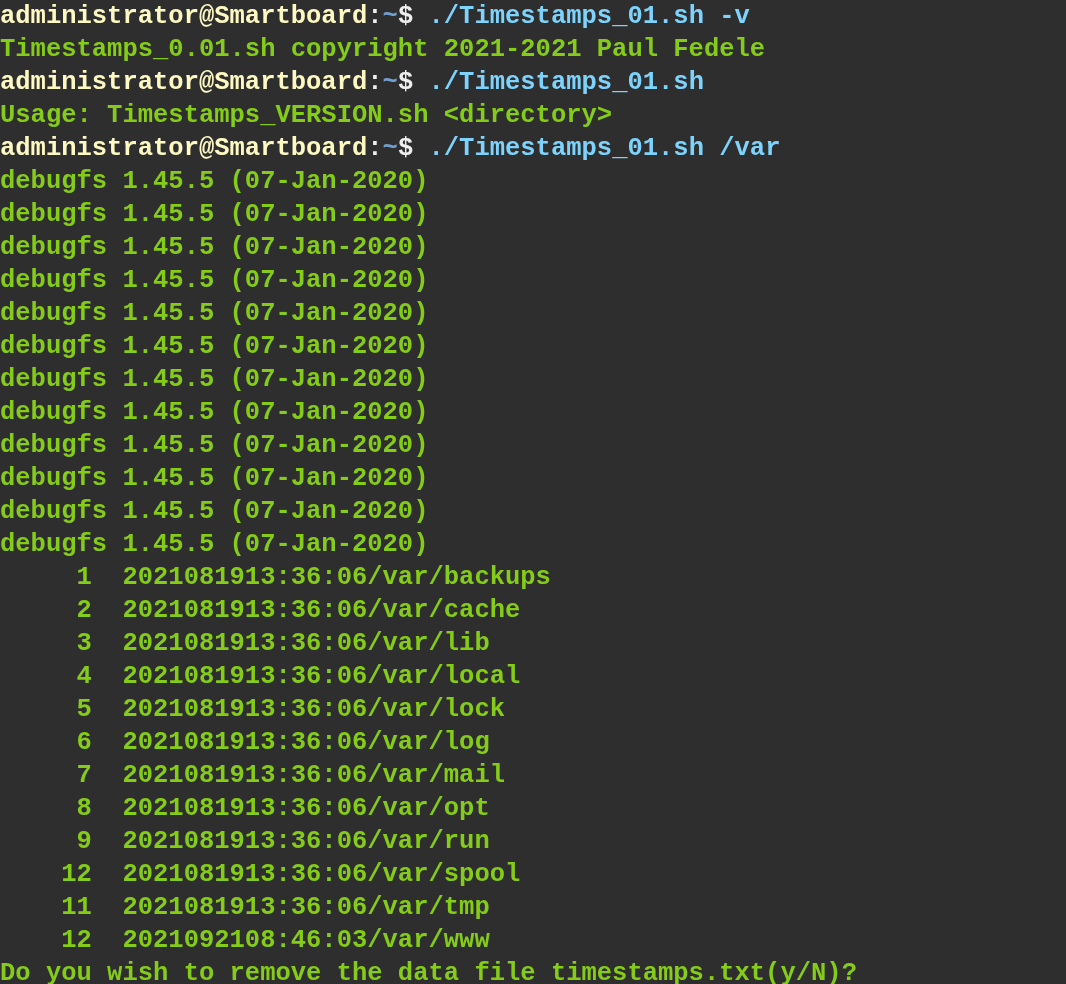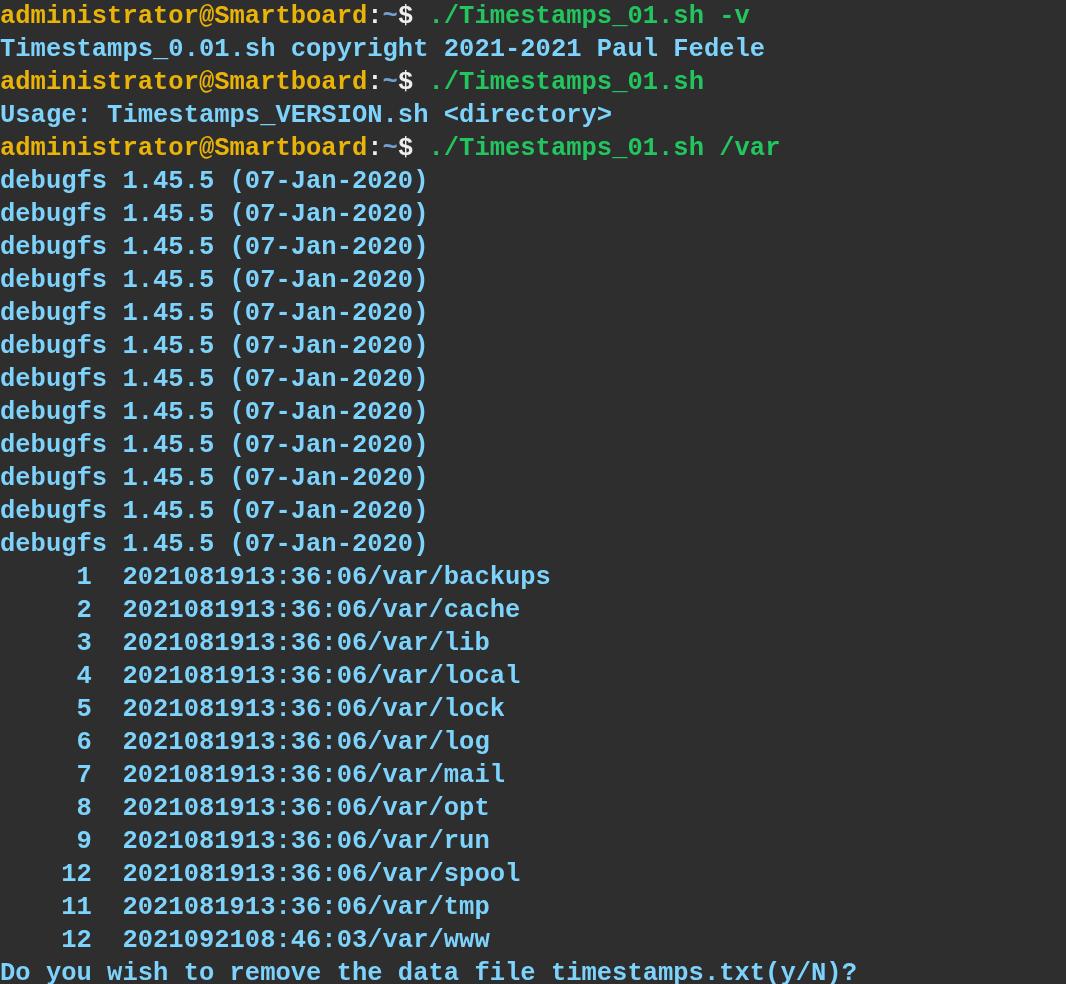--- a/index.html
+++ b/index.html
@@ -13,26 +13,26 @@
   #terminal {
     font-family: "Courier New", Courier, monospace;
     font-size: 25.5px;
     font-weight: bold;
     line-height: 33px;
     white-space: pre;
     color: #eeeeee;
     padding: 0;
     letter-spacing: 0px;
   }
-  .user { color: #eab308; }
+  .user { color: #fef9c3; }
   .sep  { color: #eeeeee; }
   .path { color: #729fcf; }
   .dol  { color: #eeeeee; }
-  .cmd  { color: #22c55e; }
-  .out  { color: #7dd3fc; }
+  .cmd  { color: #7dd3fc; }
+  .out  { color: #84cc16; }
 </style>
 </head>
 <body>
 
 <div id="terminal"><span class="user">administrator@Smartboard</span><span class="sep">:</span><span class="path">~</span><span class="dol">$ </span><span class="cmd">./Timestamps_01.sh -v</span>
 <span class="out">Timestamps_0.01.sh copyright 2021-2021 Paul Fedele</span>
 <span class="user">administrator@Smartboard</span><span class="sep">:</span><span class="path">~</span><span class="dol">$ </span><span class="cmd">./Timestamps_01.sh</span>
 <span class="out">Usage: Timestamps_VERSION.sh &lt;directory&gt;</span>
 <span class="user">administrator@Smartboard</span><span class="sep">:</span><span class="path">~</span><span class="dol">$ </span><span class="cmd">./Timestamps_01.sh /var</span>
 <span class="out">debugfs 1.45.5 (07-Jan-2020)</span>

